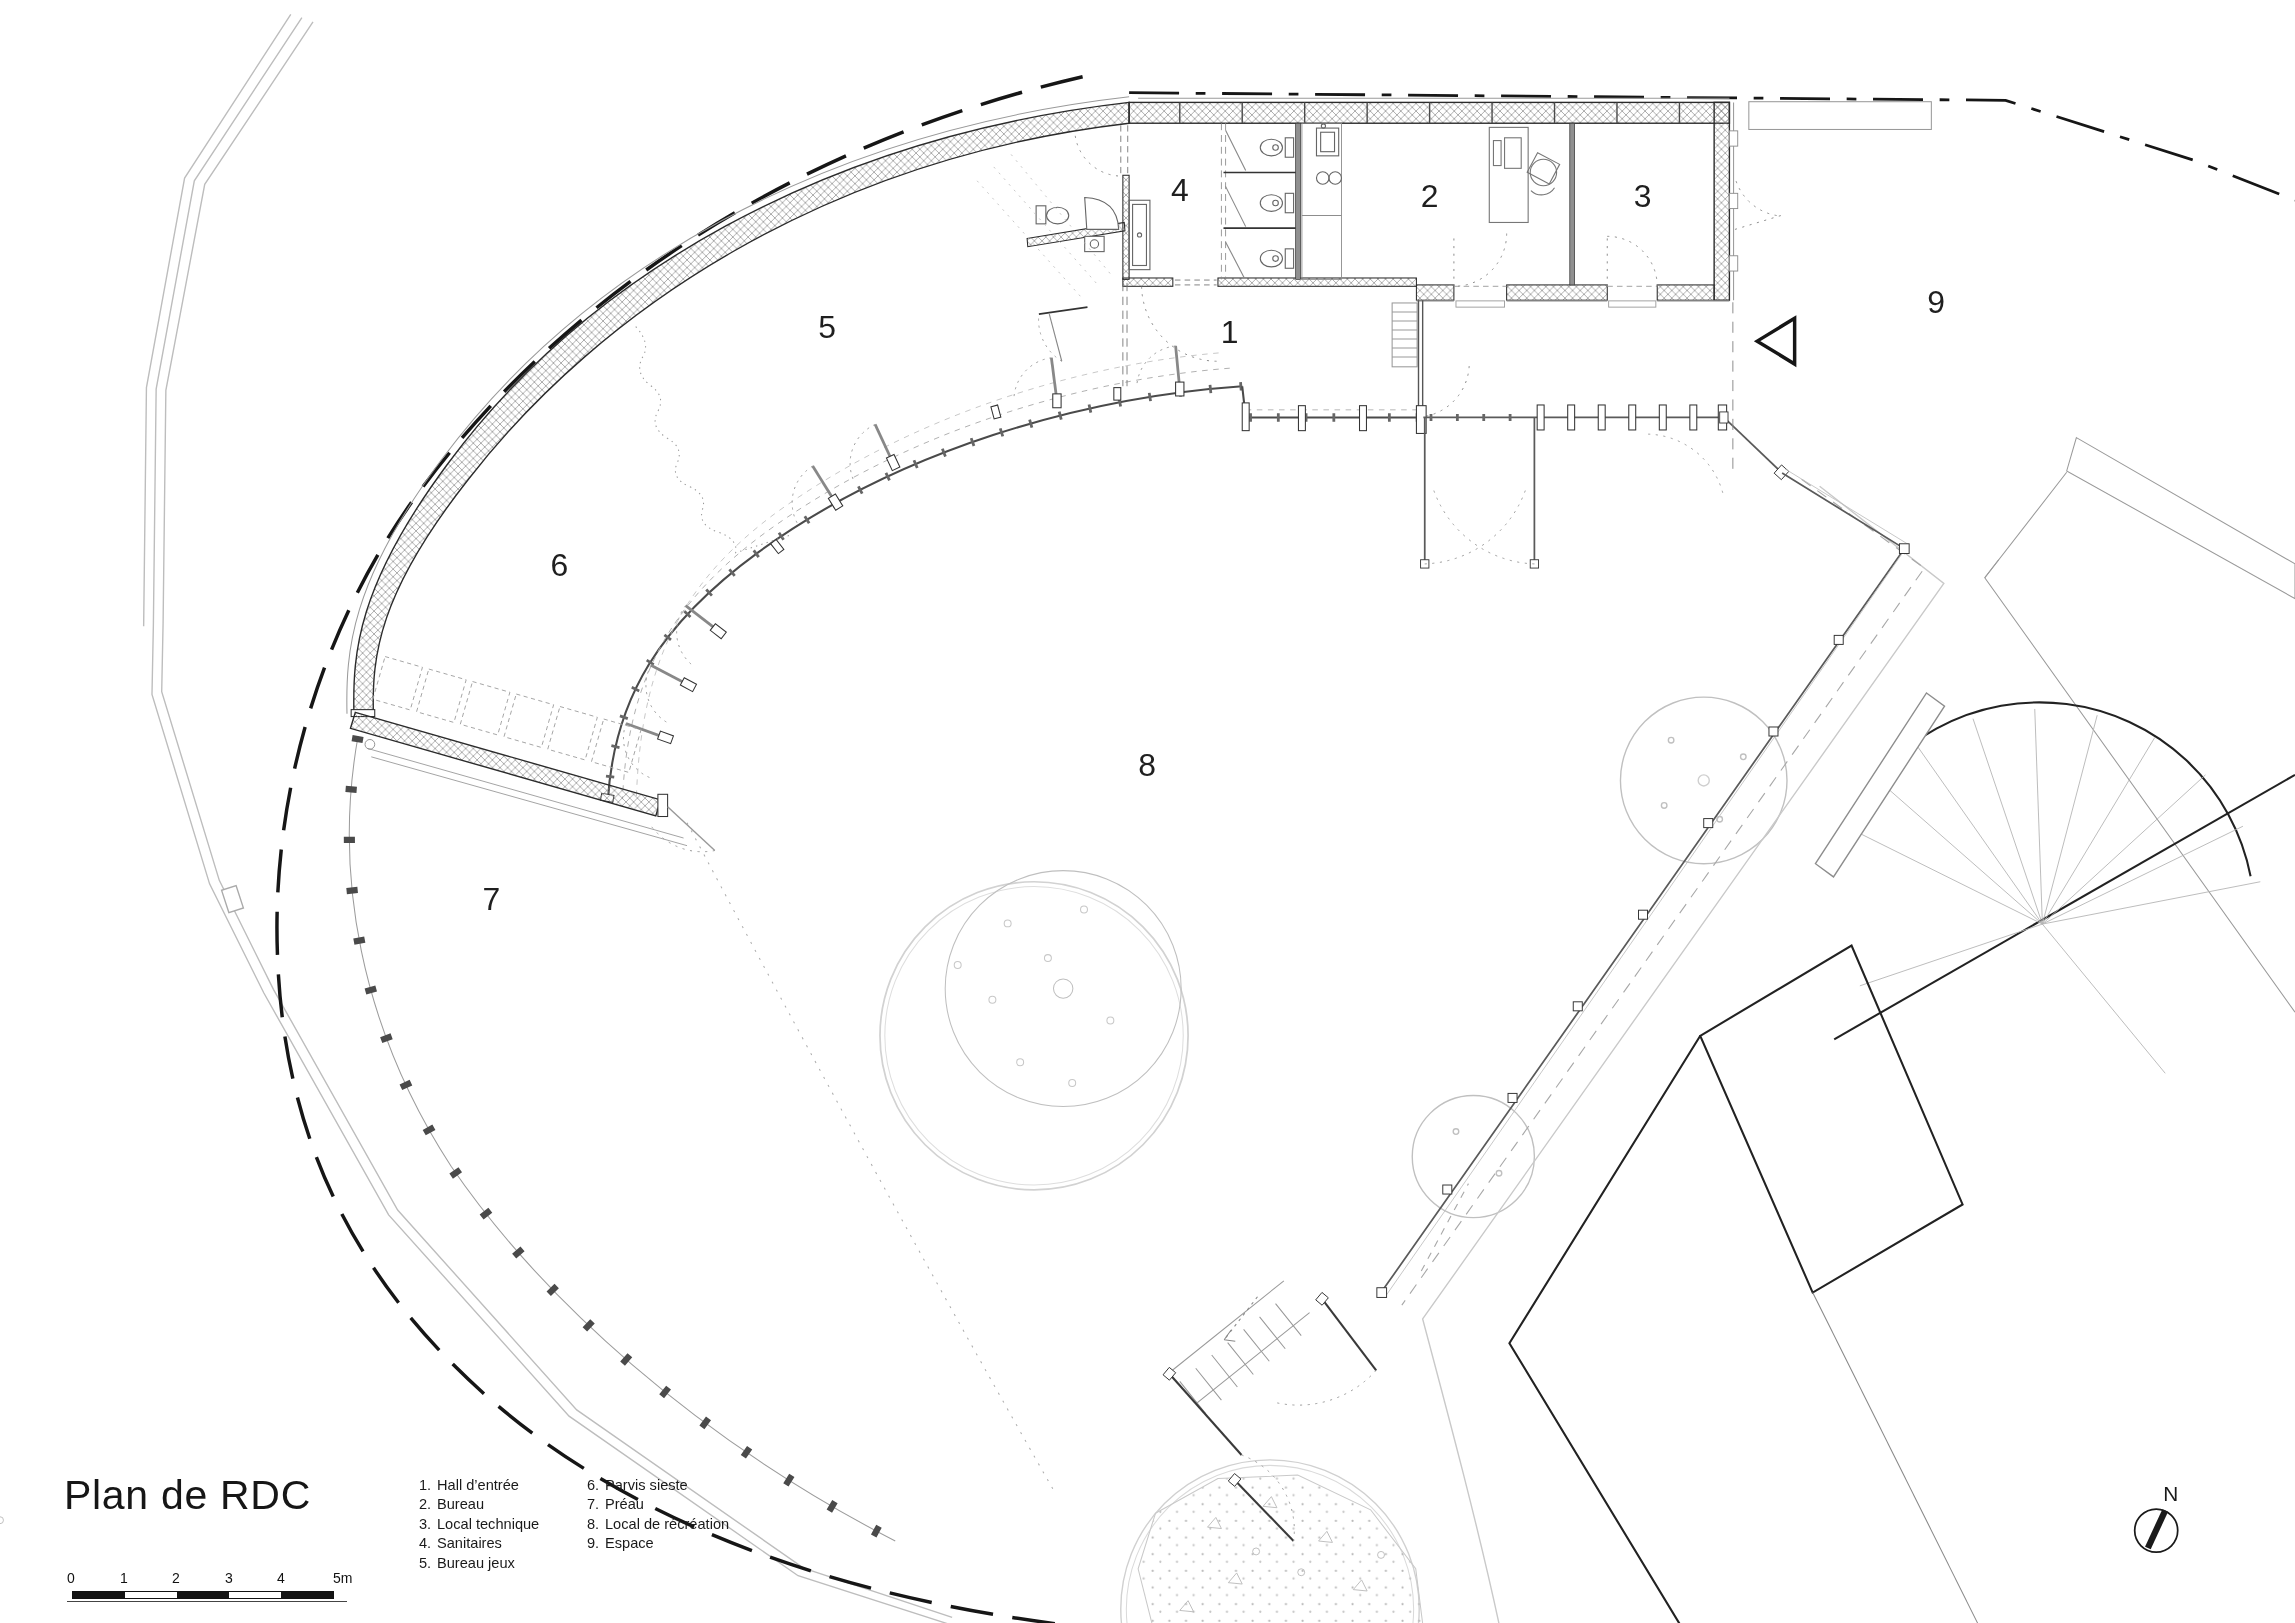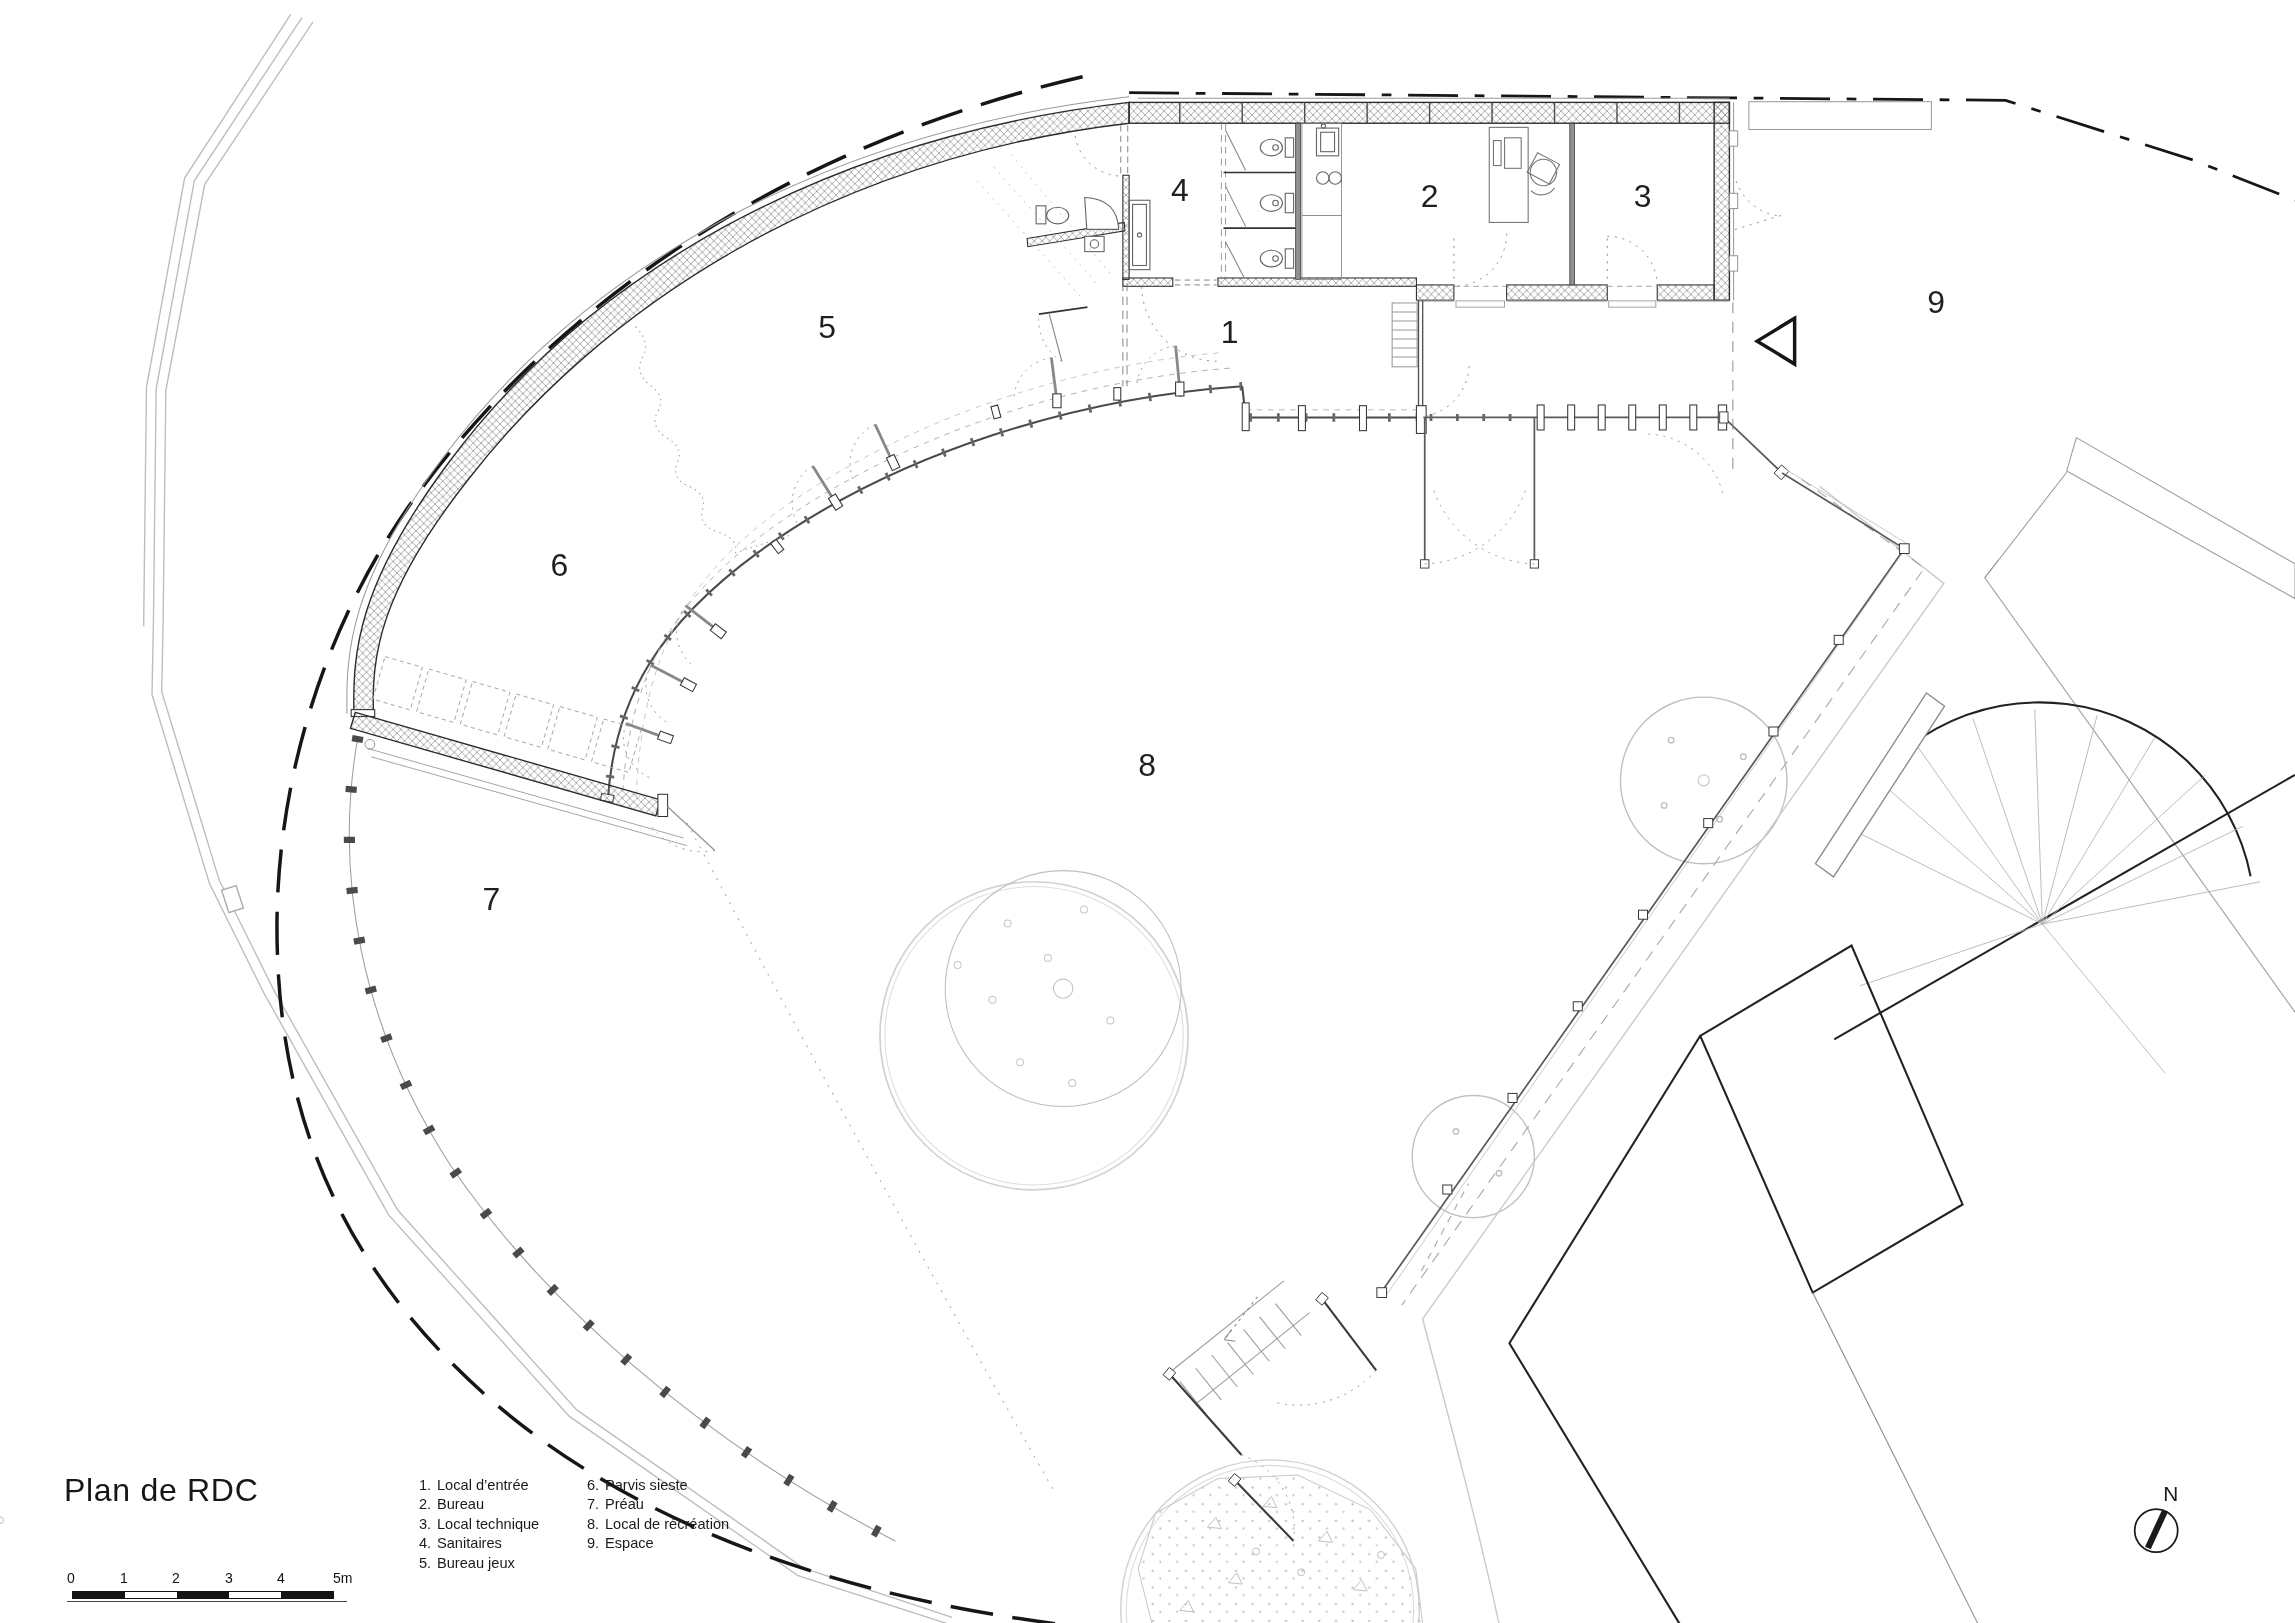--- a/index.html
+++ b/index.html
@@ -1,20 +1,20 @@
 <!DOCTYPE html>
 <html style="font-size:11px"><head>
 <meta charset="utf-8">
 <style>
   html,body{margin:0;padding:0;background:#fff;}
   body{width:2295px;height:1624px;position:relative;overflow:hidden;
        font-family:"Liberation Sans", sans-serif;color:#111;}
   svg{position:absolute;left:0;top:0;}
   .overlay{position:absolute;}
-  #title{left:64px;top:1472px;font-size:32px;color:#161616;letter-spacing:0.7px;}
+  #title{left:64px;top:1472px;font-size:41px;color:#161616;letter-spacing:0.7px;}
   .legend-col{position:absolute;top:1476px;font-size:14.6px;color:#1a1a1a;}
   #legend-col1{left:419px;}
   #legend-col2{left:587px;}
   .legend-item{height:19.4px;line-height:19.4px;white-space:nowrap;}
   .legend-item .num{display:inline-block;min-width:18px;}
   #scalebar{left:67px;top:1570px;width:292px;height:42px;}
   #scale-ticks{position:relative;height:18px;font-size:14px;color:#111;}
   #scale-ticks span{position:absolute;top:0;}
   #bar{position:absolute;left:4.9px;top:21px;width:262px;height:7.6px;border:1px solid #111;
        display:flex;box-sizing:border-box;}
@@ -431,21 +431,21 @@
   <g>
     <circle cx="3107" cy="2205" r="31" fill="none" stroke="#1a1a1a" stroke-width="2.5"></circle>
     <path d="M3095,2230 L3120,2176" stroke="#1a1a1a" stroke-width="9"></path>
     <text x="3128" y="2162" font-family="Liberation Sans, sans-serif" font-size="30" fill="#1a1a1a" text-anchor="middle">N</text>
   </g>
 </svg>
 
 <div id="title" class="overlay">Plan de RDC</div>
 
 <div id="legend-col1" class="legend-col">
-  <div class="legend-item"><span class="num">1.</span><span>Local d’entrée</span></div>
+  <div class="legend-item"><span class="num">1.</span><span>Hall d’entrée</span></div>
   <div class="legend-item"><span class="num">2.</span><span>Bureau</span></div>
   <div class="legend-item"><span class="num">3.</span><span>Local technique</span></div>
   <div class="legend-item"><span class="num">4.</span><span>Sanitaires</span></div>
   <div class="legend-item"><span class="num">5.</span><span>Bureau jeux</span></div>
 </div>
 <div id="legend-col2" class="legend-col">
   <div class="legend-item"><span class="num">6.</span><span>Parvis sieste</span></div>
   <div class="legend-item"><span class="num">7.</span><span>Préau</span></div>
   <div class="legend-item"><span class="num">8.</span><span>Local de récréation</span></div>
   <div class="legend-item"><span class="num">9.</span><span>Espace</span></div>

